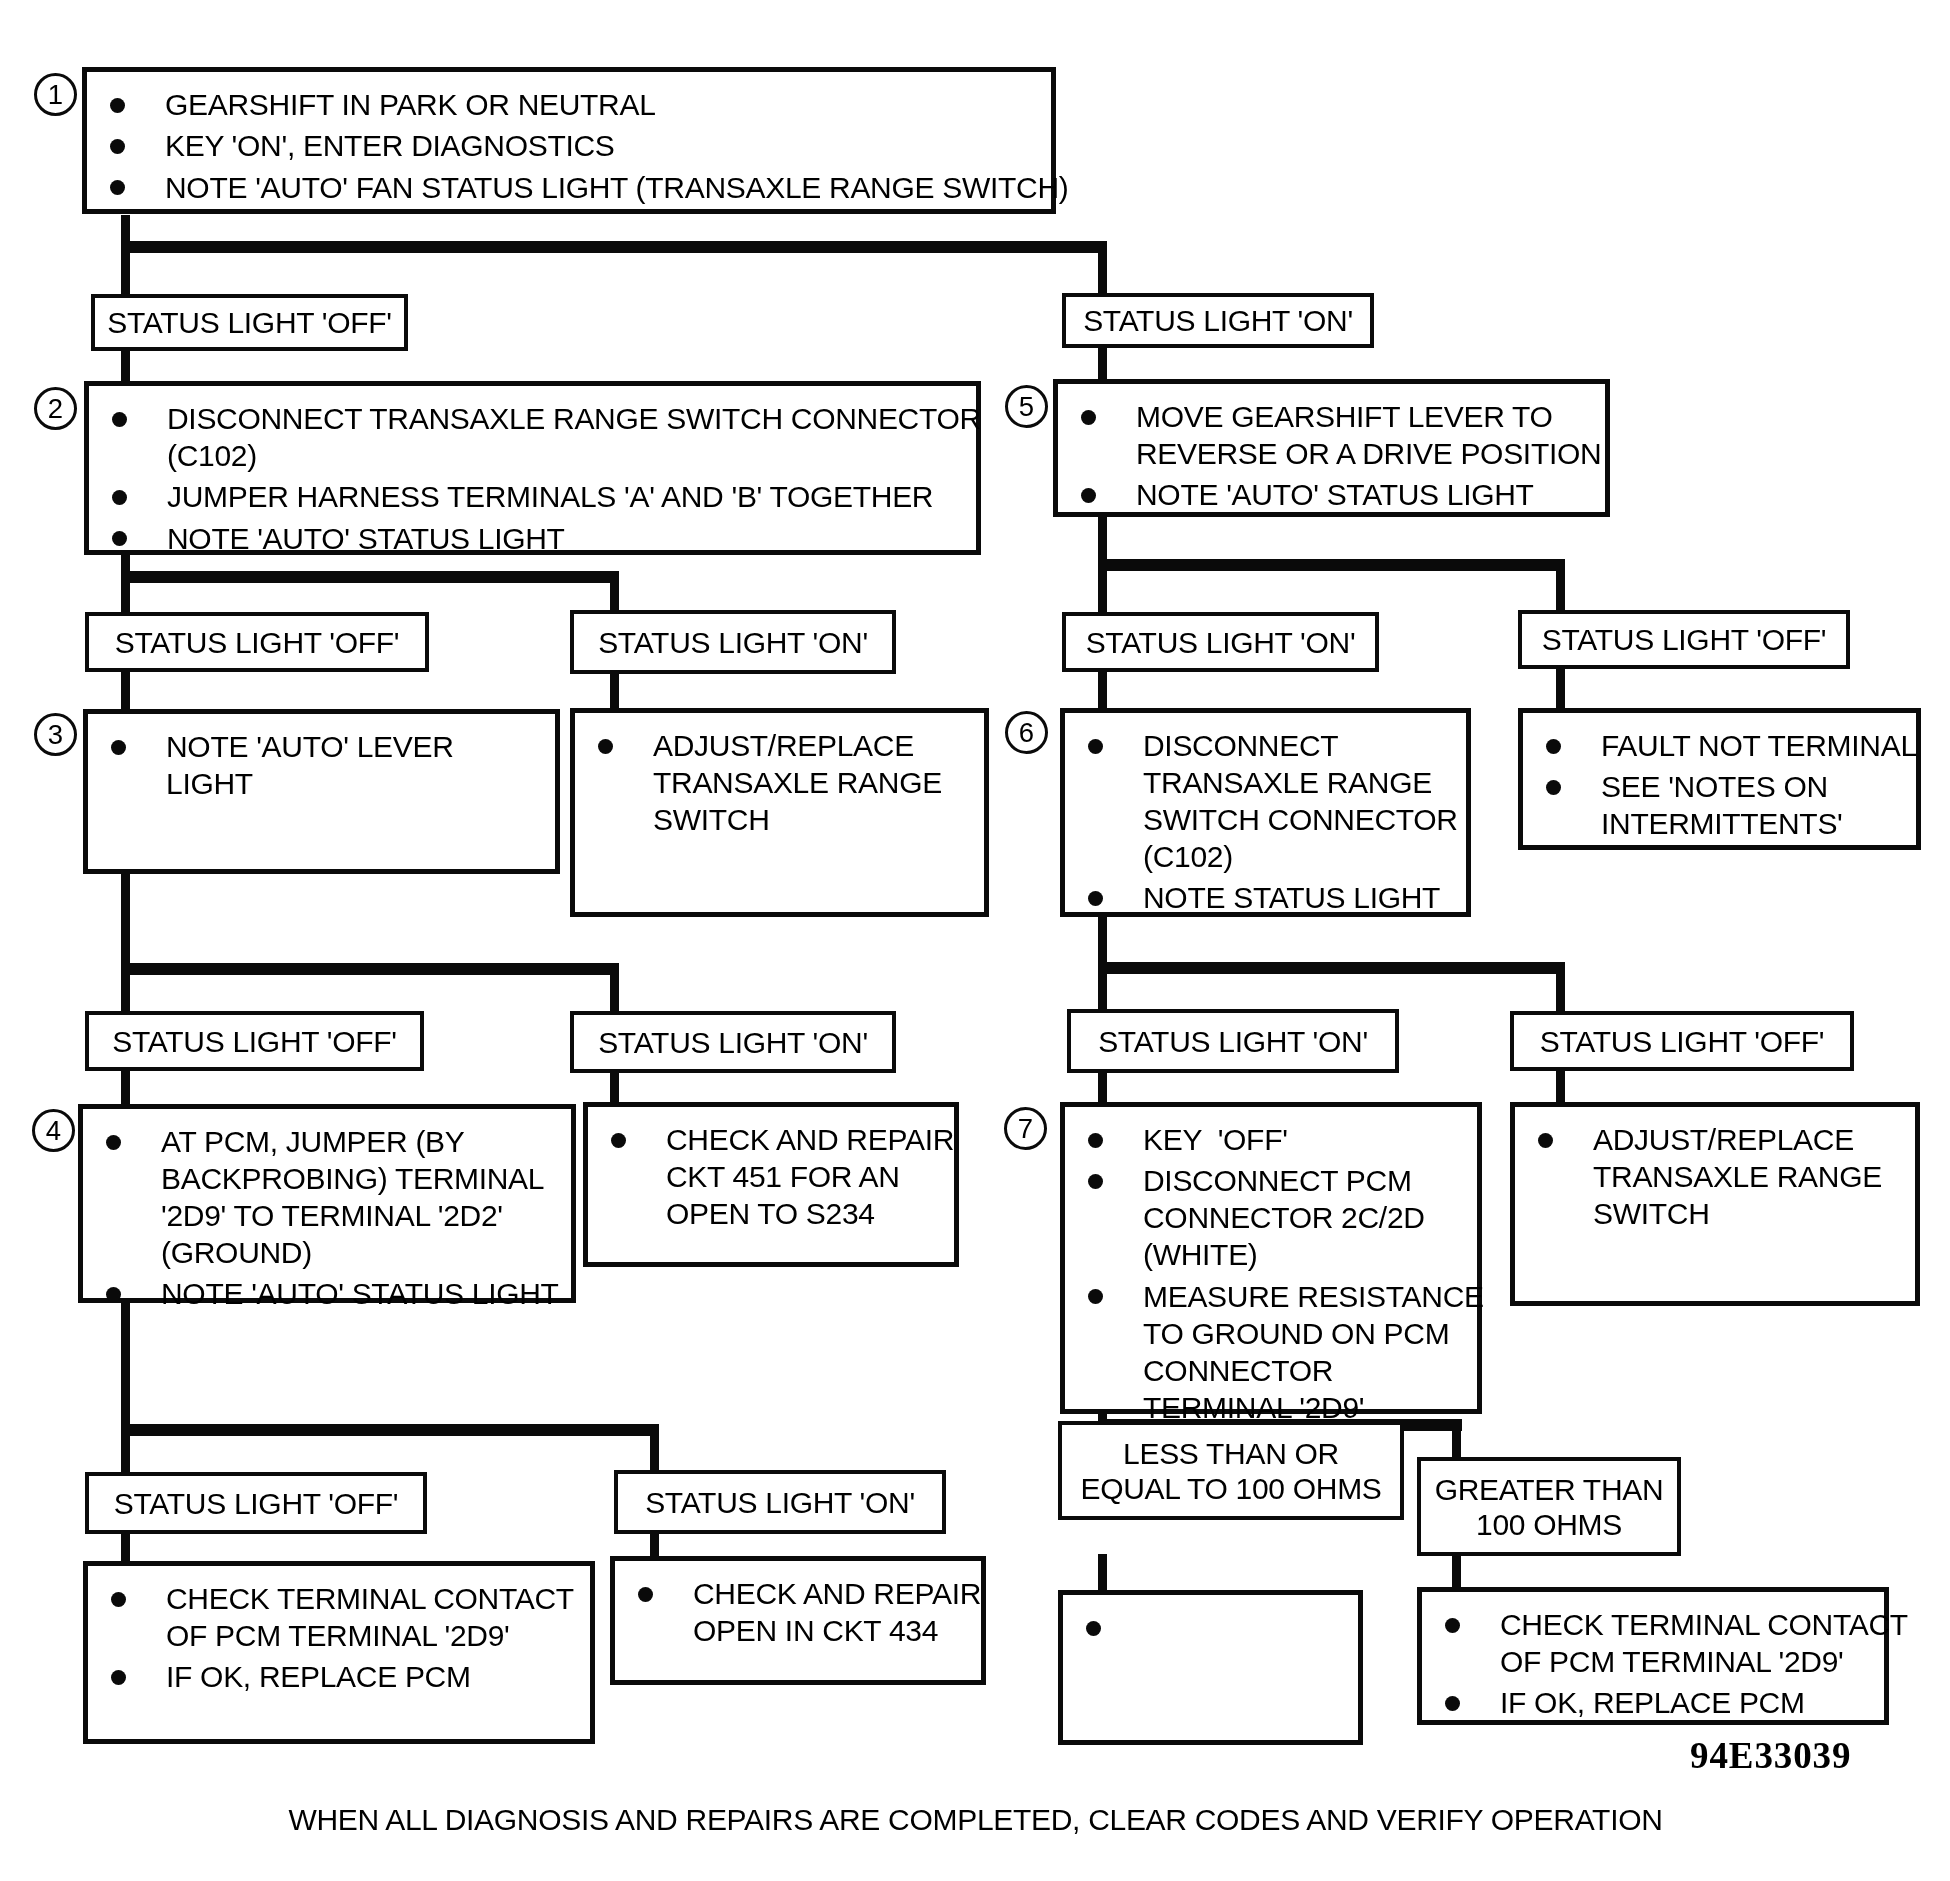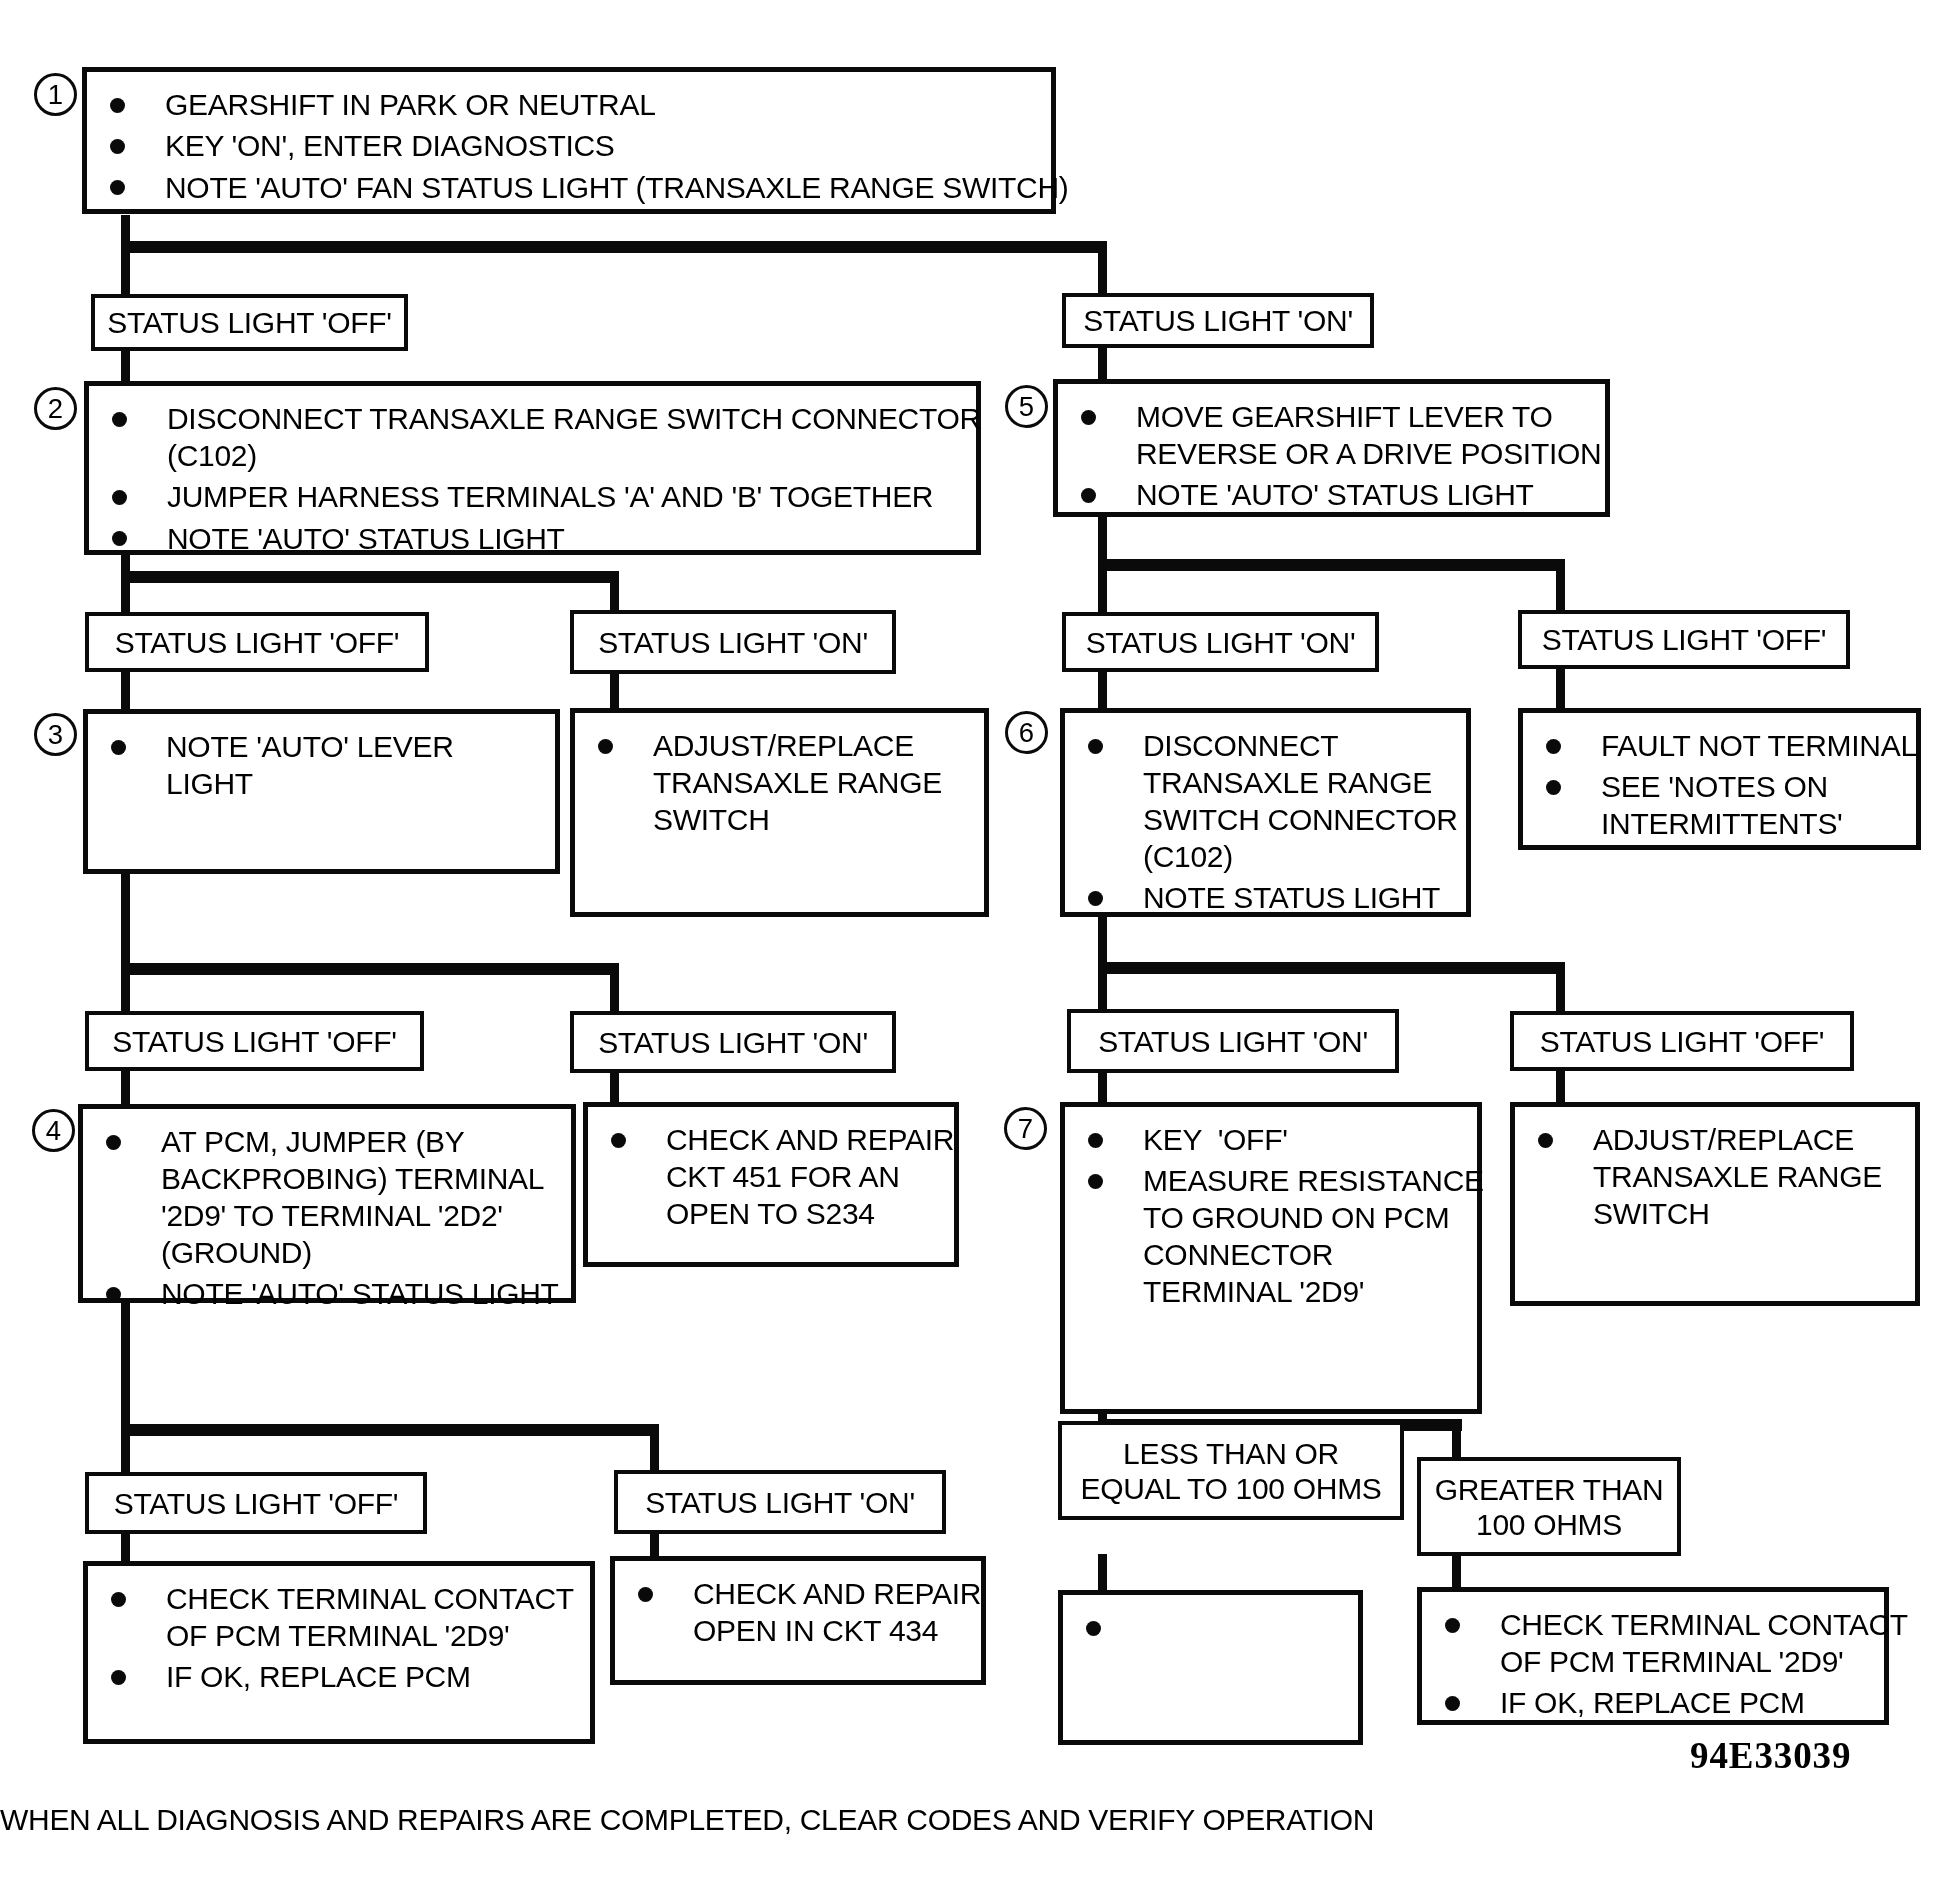--- a/index.html
+++ b/index.html
@@ -13,21 +13,21 @@
   .item .bullet{position:absolute;left:1.8px;top:11.5px;width:15px;height:15px;
         border-radius:50%;background:#0a0a0a;}
   .status{position:absolute;background:#fff;border:4.4px solid #0a0a0a;box-sizing:border-box;
         display:flex;align-items:center;justify-content:center;text-align:center;
         font-size:30px;line-height:35px;white-space:pre;letter-spacing:-0.3px;}
   .circ{position:absolute;width:43px;height:43px;border:3.5px solid #0a0a0a;border-radius:50%;
         background:#fff;box-sizing:border-box;display:flex;align-items:center;
         justify-content:center;font-size:27.5px;}
   .code{position:absolute;font-family:"Liberation Serif",serif;font-weight:700;
         font-size:37px;letter-spacing:0.9px;}
-  .footer{position:absolute;left:0;top:1803px;width:1951px;
+  .footer{position:absolute;left:0;top:1803px;width:1951px;text-align:center;
         font-size:30px;letter-spacing:-0.3px;}
 </style>
 </head>
 <body>
 
 <div class="canvas">
 
   <div class="line" style="left:121px;top:241px;width:986px;height:11.5px"></div>
   <div class="line" style="left:121px;top:571px;width:498px;height:11.5px"></div>
   <div class="line" style="left:121px;top:963px;width:498px;height:11.5px"></div>
@@ -109,20 +109,23 @@
 (GROUND)</span></div>
       <div class="item"><span class="bullet"></span><span>NOTE 'AUTO' STATUS LIGHT</span></div>
     </div>
   <div class="node" style="left:583px;top:1102px;width:376px;height:165px">
       <div class="item"><span class="bullet"></span><span>CHECK AND REPAIR
 CKT 451 FOR AN
 OPEN TO S234</span></div>
     </div>
   <div class="node" style="left:1060px;top:1102px;width:422px;height:312px">
       <div class="item"><span class="bullet"></span><span>KEY  'OFF'</span></div>
+      <div class="item"><span class="bullet"></span><span>DISCONNECT PCM
+CONNECTOR 2C/2D
+(WHITE)</span></div>
       <div class="item"><span class="bullet"></span><span>MEASURE RESISTANCE
 TO GROUND ON PCM
 CONNECTOR
 TERMINAL '2D9'</span></div>
     </div>
   <div class="node" style="left:1510px;top:1102px;width:410px;height:204px">
       <div class="item"><span class="bullet"></span><span>ADJUST/REPLACE
 TRANSAXLE RANGE
 SWITCH</span></div>
     </div>

